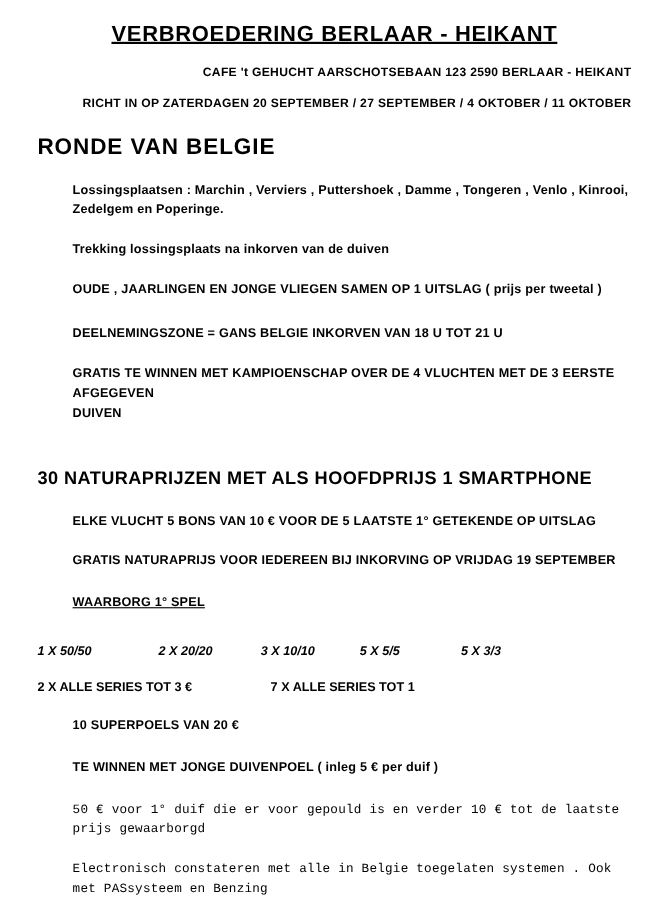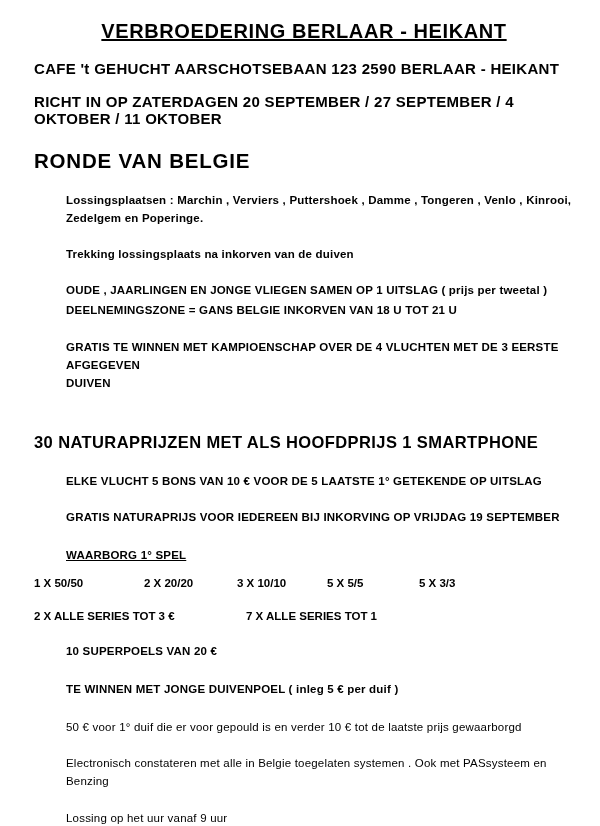--- a/index.html
+++ b/index.html
@@ -24,24 +24,25 @@
   .title-main {
     text-align: center;
     font-size: 20px;
     font-weight: bold;
     letter-spacing: 0.6px;
     text-decoration: underline;
     margin: 10px 0 0 0;
     white-space: nowrap;
   }
   .line {
-    font-size: 15px;
+    font-size: 11px;
     font-weight: bold;
     letter-spacing: 0.3px;
     margin: 0;
+    text-align: right;
   }
   .sp-1 { margin-top: 17px; }
   .sp-2 { margin-top: 16px; }
   .title-sub {
     text-align: left;
     font-size: 20.5px;
     font-weight: bold;
     letter-spacing: 0.8px;
     margin: 22px 0 0 0;
   }
@@ -64,20 +65,21 @@
     display: inline-block;
   }
   .waarborg-row {
     font-size: 11.5px;
     font-weight: bold;
     margin: 0;
     display: flex;
   }
   .normal-weight {
     font-weight: normal;
+    font-family: Liberation Mono, monospace;
   }
 </style>
 </head>
 <body>
 
 <div class="page">
 
   <h1 class="title-main">VERBROEDERING  BERLAAR  -  HEIKANT</h1>
 
   <p class="line sp-1">CAFE   't GEHUCHT      AARSCHOTSEBAAN   123      2590 BERLAAR  -  HEIKANT</p>
@@ -85,36 +87,36 @@
 
   <h2 class="title-sub">RONDE  VAN  BELGIE</h2>
 
   <p class="para" style="margin-top:19px;">Lossingsplaatsen :     Marchin , Verviers , Puttershoek , Damme , Tongeren , Venlo , Kinrooi,</p>
   <p class="para">Zedelgem en Poperinge.</p>
 
   <p class="para" style="margin-top:18px;">Trekking lossingsplaats na inkorven van de duiven</p>
 
   <p class="para" style="margin-top:19px;">OUDE , JAARLINGEN  EN  JONGE  VLIEGEN  SAMEN  OP  1 UITSLAG  ( prijs per tweetal )</p>
 
-  <p class="para" style="margin-top:2px;">DEELNEMINGSZONE =  GANS  BELGIE          INKORVEN  VAN  18 U  TOT  21 U</p>
+  <p class="para" style="margin-top:22px;">DEELNEMINGSZONE =  GANS  BELGIE          INKORVEN  VAN  18 U  TOT  21 U</p>
 
   <p class="para" style="margin-top:19px;">GRATIS  TE  WINNEN  MET  KAMPIOENSCHAP OVER  DE  4  VLUCHTEN  MET  DE  3  EERSTE  AFGEGEVEN</p>
   <p class="para">DUIVEN</p>
 
   <p class="heading-big" style="margin-top:40px;">30  NATURAPRIJZEN  MET  ALS  HOOFDPRIJS   1  SMARTPHONE</p>
 
   <p class="para" style="margin-top:21px;">ELKE  VLUCHT  5  BONS  VAN  10 €  VOOR  DE  5  LAATSTE  1° GETEKENDE  OP  UITSLAG</p>
 
   <p class="para" style="margin-top:19px;">GRATIS  NATURAPRIJS  VOOR  IEDEREEN  BIJ  INKORVING  OP  VRIJDAG   19 SEPTEMBER</p>
 
   <p class="para" style="margin-top:20px;">
     <span class="underlined">WAARBORG  1° SPEL</span>
   </p>
 
-  <p class="waarborg-row" style="margin-top:12px;">
+  <p class="waarborg-row" style="margin-top:28px;font-style:italic;">
     <span style="width:110px;">1 X 50/50</span>
     <span style="width:93px;">2 X 20/20</span>
     <span style="width:90px;">3 X 10/10</span>
     <span style="width:92px;">5 X 5/5</span>
     <span>5 X 3/3</span>
   </p>
 
   <p class="waarborg-row" style="margin-top:21px;">
     <span style="width:212px;">2 X ALLE SERIES TOT 3 €</span>
     <span>7 X ALLE SERIES TOT 1</span>

